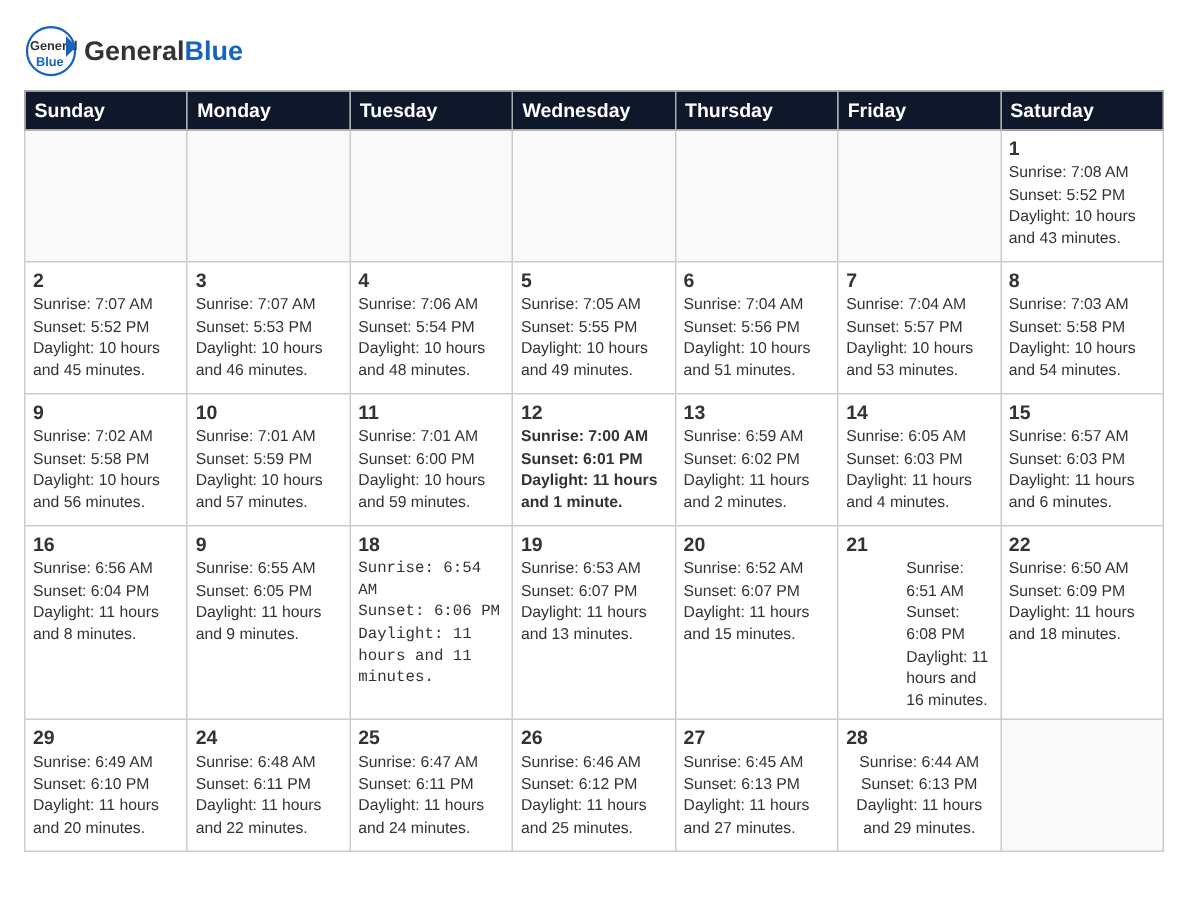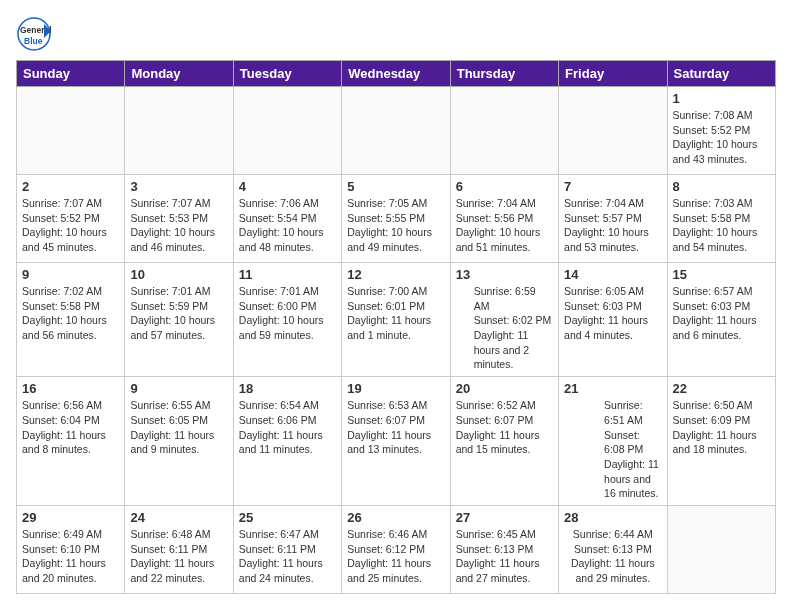--- a/index.html
+++ b/index.html
@@ -23,21 +23,21 @@
     }
     .title-block { text-align: right; }
     .month-title { font-size: 36px; font-weight: bold; color: #333; }
     .location-title { font-size: 16px; color: #555; }
     .calendar {
       width: 100%;
       border-collapse: collapse;
       table-layout: fixed;
     }
     .calendar th {
-      background: #4c1d95;
+      background: #0f172a;
       color: #fff;
       font-size: 13px;
       font-weight: bold;
       text-align: left;
       padding: 5px 6px;
       border: 1px solid #aaa;
     }
     .calendar td {
       border: 1px solid #ccc;
       vertical-align: top;
@@ -60,20 +60,23 @@
 
 <div class="header">
   <div class="logo">
   <svg width="36" height="36" viewBox="0 0 36 36">
     <rect x="0" y="0" width="36" height="36" fill="white"></rect>
     <circle cx="18" cy="18" r="16" fill="white" stroke="#1565c0" stroke-width="1.5"></circle>
     <text x="4" y="17" font-size="8.5" font-weight="bold" fill="#333" font-family="Arial">General</text>
     <text x="8" y="28" font-size="8.5" font-weight="bold" fill="#1565c0" font-family="Arial">Blue</text>
     <polygon points="28,8 35,15 28,22" fill="#1565c0"></polygon>
   </svg>
+  <div>
+    <span style="font-size:18px;font-weight:bold;color:#333;">General</span><span style="font-size:18px;font-weight:bold;color:#1565c0;">Blue</span>
+  </div>
 </div>
   <div class="title-block">
     <div class="month-title"></div>
     <div class="location-title"></div>
   </div>
 </div>
 
 <table class="calendar">
   <thead>
     <tr id="header-row">
@@ -159,27 +162,27 @@
 Daylight: 10 hours and 57 minutes.</div>
         </td>
         <td>
           <span class="day-number">11</span>
           <div class="cell-text" style="white-space: pre-line;">Sunrise: 7:01 AM
 Sunset: 6:00 PM
 Daylight: 10 hours and 59 minutes.</div>
         </td>
         <td>
           <span class="day-number">12</span>
-          <div class="cell-text" style="white-space: pre-line;">Sunrise: 7:00 AM
+          <div class="cell-text" style="white-space: pre-line; font-weight: bold;">Sunrise: 7:00 AM
 Sunset: 6:01 PM
 Daylight: 11 hours and 1 minute.</div>
         </td>
         <td>
           <span class="day-number">13</span>
-          <div class="cell-text" style="white-space: pre-line; margin-left: 18px;">Sunrise: 6:59 AM
+          <div class="cell-text" style="white-space: pre-line;">Sunrise: 6:59 AM
 Sunset: 6:02 PM
 Daylight: 11 hours and 2 minutes.</div>
         </td>
         <td>
           <span class="day-number">14</span>
           <div class="cell-text" style="white-space: pre-line;">Sunrise: 6:05 AM
 Sunset: 6:03 PM
 Daylight: 11 hours and 4 minutes.</div>
         </td>
         <td>
@@ -197,21 +200,21 @@
 Daylight: 11 hours and 8 minutes.</div>
         </td>
         <td>
           <span class="day-number">9</span>
           <div class="cell-text" style="white-space: pre-line;">Sunrise: 6:55 AM
 Sunset: 6:05 PM
 Daylight: 11 hours and 9 minutes.</div>
         </td>
         <td>
           <span class="day-number">18</span>
-          <div class="cell-text" style="white-space: pre-line;">Sunrise: 6:54 AM
+          <div class="cell-text" style="white-space: pre-line; font-family: Liberation Mono, monospace;">Sunrise: 6:54 AM
 Sunset: 6:06 PM
 Daylight: 11 hours and 11 minutes.</div>
         </td>
         <td>
           <span class="day-number">19</span>
           <div class="cell-text" style="white-space: pre-line;">Sunrise: 6:53 AM
 Sunset: 6:07 PM
 Daylight: 11 hours and 13 minutes.</div>
         </td>
         <td>

